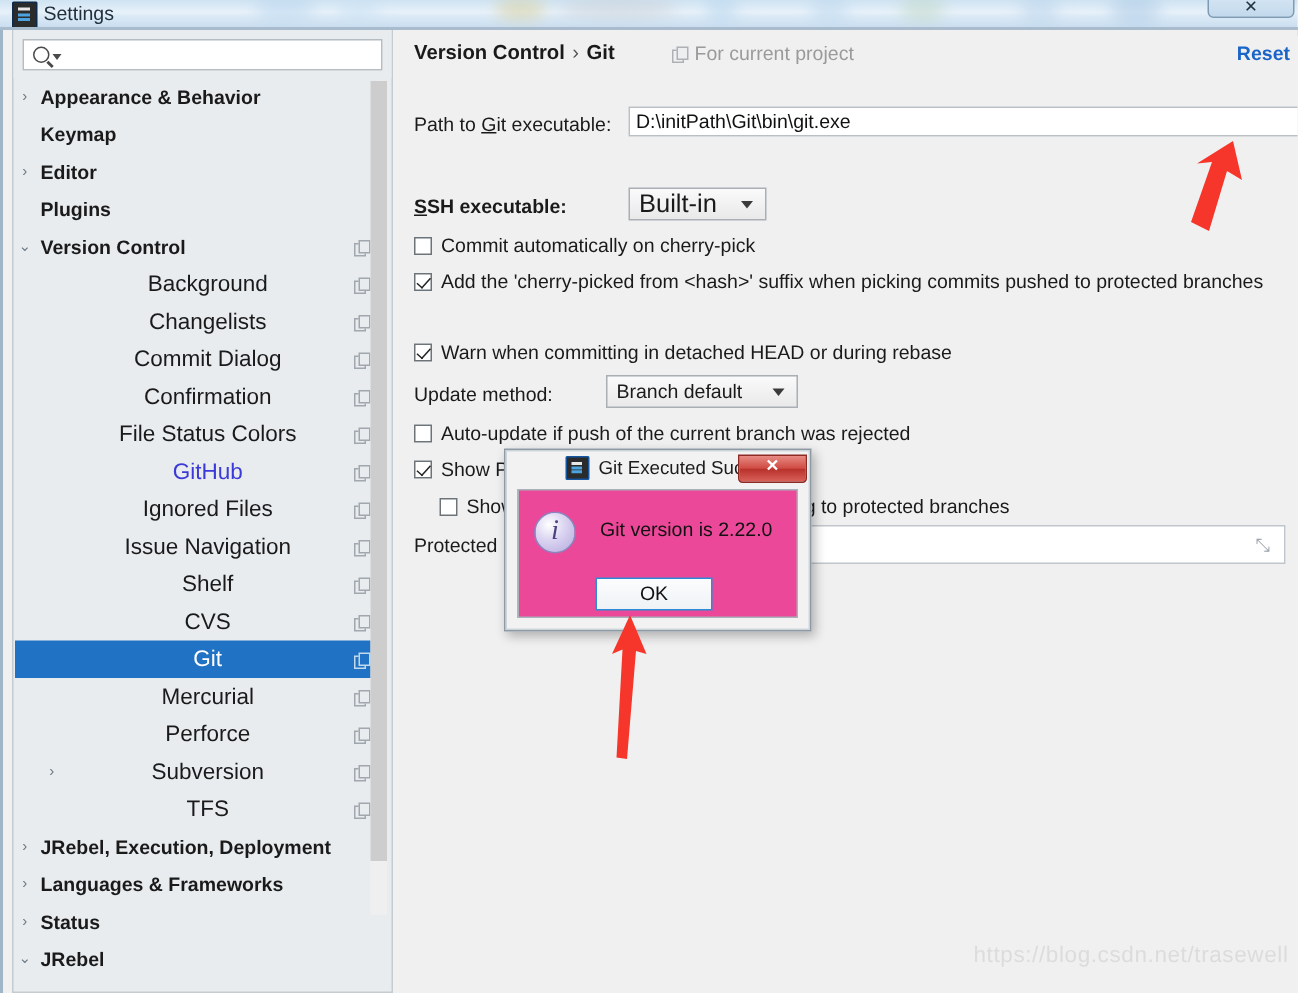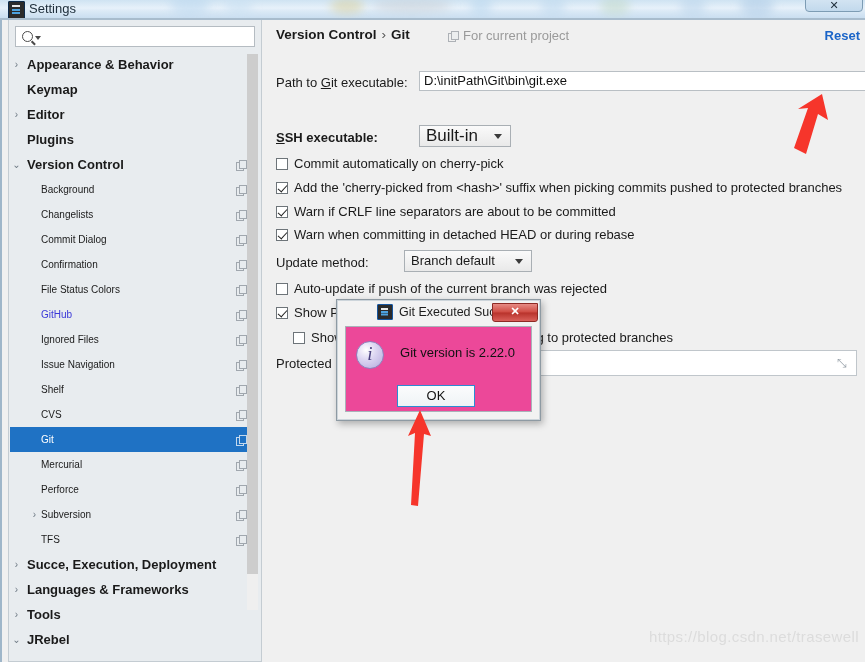--- a/index.html
+++ b/index.html
@@ -71,21 +71,21 @@
   .trow{
     height:25px;line-height:25px;display:flex;align-items:center;
     position:relative;padding-right:4px;white-space:nowrap;
   }
   .trow .arrow{
     width:13px;flex:none;text-align:center;font-size:10px;color:#6f7b85;
   }
   .trow .lbl{flex:1;overflow:hidden;text-overflow:ellipsis;}
   .trow.lvl0 .lbl{font-weight:bold;font-size:13px;padding-left:4px;}
   .trow.lvl1{padding-left:31px;}
-  .trow.lvl1 .lbl{font-size:10px;}
+  .trow.lvl1 .lbl{font-size:15px;text-align:center;}
   .trow.lvl1.hasarrow{padding-left:18px;}
   .trow.selected{background:#1f72c4;color:#ffffff;}
   .trow.selected .copyic{opacity:.85;}
   .trow.modified .lbl{color:#3b39d8;}
   .copyic{
     width:10px;height:10px;flex:none;margin-right:6px;opacity:.45;position:relative;
   }
   .copyic:before{content:"";position:absolute;left:0;top:2px;width:6px;height:7px;
     border:1px solid #4b5560;background:transparent;}
   .copyic:after{content:"";position:absolute;left:3px;top:0;width:6px;height:7px;
@@ -339,29 +339,29 @@
             <span class="arrow">›</span>
             <span class="lbl">Subversion</span>
             <span class="copyic"></span>
           </div>
           <div class="trow lvl1">
             <span class="lbl">TFS</span>
             <span class="copyic"></span>
           </div>
           <div class="trow lvl0">
             <span class="arrow">›</span>
-            <span class="lbl">Succe, Execution, Deployment</span>
+            <span class="lbl">JRebel, Execution, Deployment</span>
           </div>
           <div class="trow lvl0">
             <span class="arrow">›</span>
             <span class="lbl">Languages &amp; Frameworks</span>
           </div>
           <div class="trow lvl0">
             <span class="arrow">›</span>
-            <span class="lbl">Tools</span>
+            <span class="lbl">Status</span>
           </div>
           <div class="trow lvl0">
             <span class="arrow">⌄</span>
             <span class="lbl">JRebel</span>
           </div>
         </div>
     </div>
     <div id="sb-track"></div>
     <div id="sb-thumb"></div>
   </div>
@@ -389,24 +389,20 @@
       <span class="combocaret"></span>
     </div>
 
     <div class="cbrow" id="cb1">
       <span class="cbox"></span>
       <span>Commit automatically on cherry-pick</span>
     </div>
     <div class="cbrow" id="cb2">
       <span class="cbox checked"></span>
       <span>Add the 'cherry-picked from &lt;hash&gt;' suffix when picking commits pushed to protected branches</span>
-    </div>
-    <div class="cbrow" id="cb3">
-      <span class="cbox checked"></span>
-      <span>Warn if CRLF line separators are about to be committed</span>
     </div>
     <div class="cbrow" id="cb4">
       <span class="cbox checked"></span>
       <span>Warn when committing in detached HEAD or during rebase</span>
     </div>
 
     <div class="lbl-static" id="updlabel">Update method:</div>
     <div id="updcombo">
       <span class="cv">Branch default</span>
       <span class="combocaret"></span>

